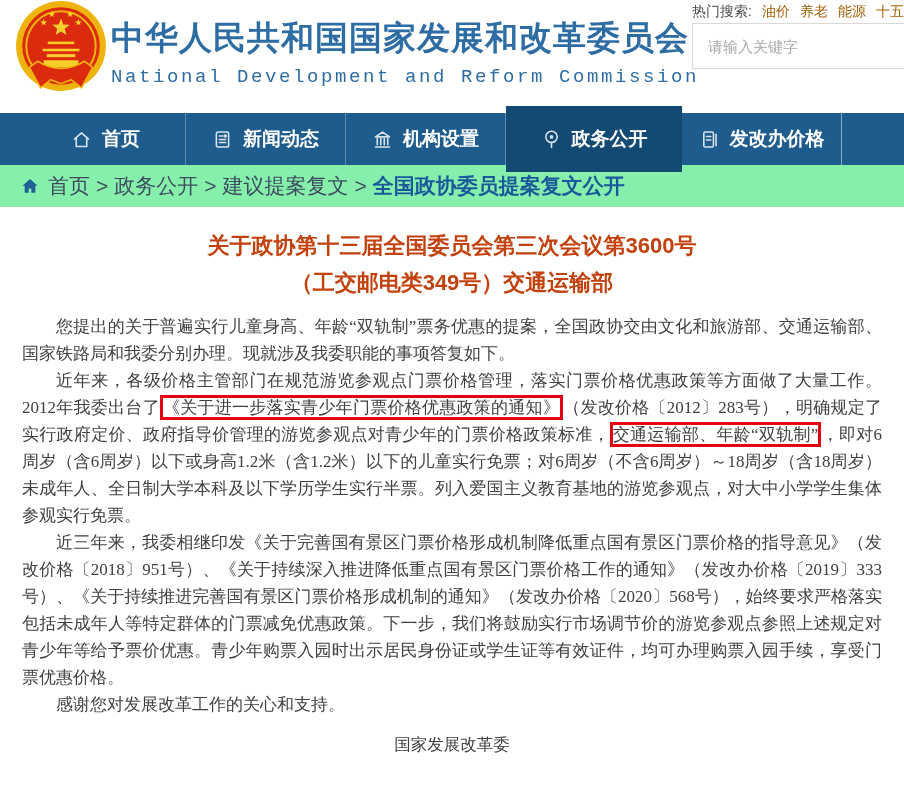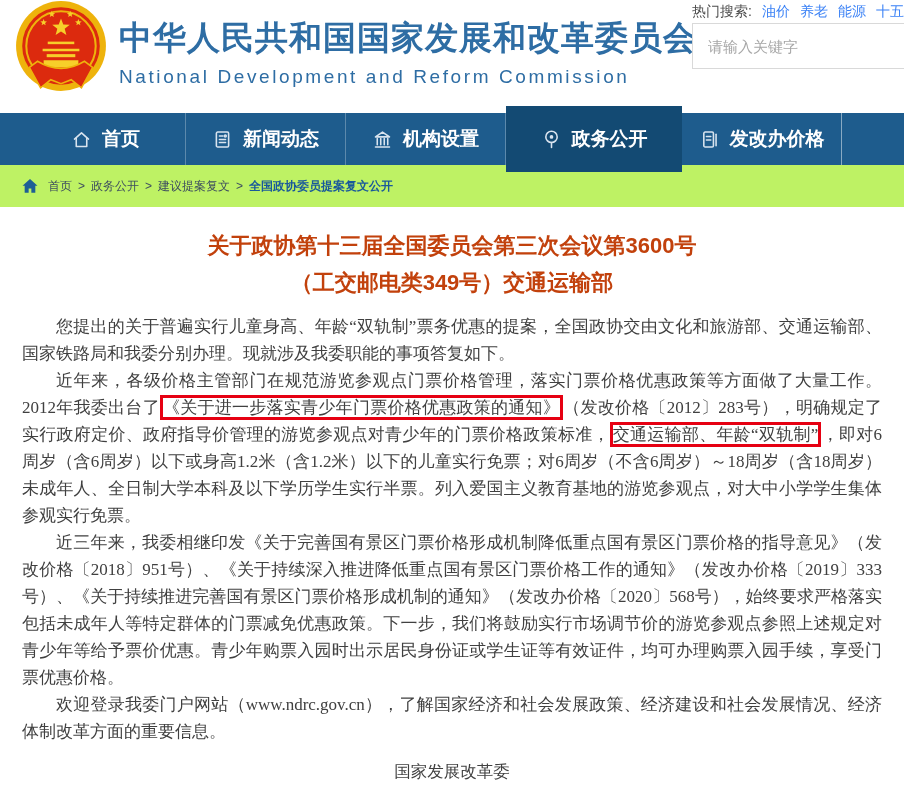--- a/index.html
+++ b/index.html
@@ -12,45 +12,45 @@
   }
   *{box-sizing:border-box;}
   html,body{margin:0;padding:0;background:#fff;}
   .page{
     width:904px;height:806px;overflow:hidden;position:relative;
     font-family:"Liberation Sans","DejaVu Sans",sans-serif;background:#fff;
   }
   
   .site-header{position:relative;height:113px;background:#fff;}
   .emblem{position:absolute;left:13px;top:0;width:96px;height:96px;}
-  .site-titles{position:absolute;left:119px;top:16px;white-space:nowrap;}
+  .site-titles{position:absolute;left:111px;top:16px;white-space:nowrap;font-family:Liberation Mono, monospace;}
   .site-title-zh{font-size:33px;font-weight:bold;color:var(--brand-blue);letter-spacing:1px;}
   .site-title-en{font-size:19px;color:var(--brand-blue);letter-spacing:2.6px;margin-top:5px;}
   .hot-search{position:absolute;left:692px;top:3px;white-space:nowrap;font-size:14px;color:#4d4d4d;}
-  .hot-item{margin-left:10px;color:#3b82f6;cursor:pointer;text-align:right;}
+  .hot-item{margin-left:10px;color:#a16207;cursor:pointer;text-align:right;}
   .search-input{
     position:absolute;left:692px;top:23px;width:248px;height:46px;
     border:1px solid #d9d9d9;padding:0 15px;font-size:15px;color:#333;outline:none;
     font-family:"Liberation Sans","DejaVu Sans",sans-serif;
   }
   .search-input::placeholder{color:#a7a7a7;}
   
   .main-nav{position:relative;height:52px;background:var(--nav-blue);display:flex;padding-left:26px;overflow:visible;z-index:2;}
   .nav-item{
     display:flex;align-items:center;justify-content:center;gap:10px;
     width:160px;color:#fff;cursor:pointer;flex:none;
   }
   .nav-item.sep{border-right:1px solid rgba(255,255,255,.28);}
   .nav-label{font-size:19px;font-weight:bold;}
   .nav-icon{display:inline-flex;color:#d9e4ef;}
   .nav-icon svg{width:21px;height:21px;}
   .nav-item.active{background:var(--nav-active-blue);margin-top:-7px;margin-bottom:-7px;width:176px;}
   .nav-end{flex:1;border-left:1px solid rgba(255,255,255,.28);align-self:stretch;margin-left:-1px;}
   
-  .breadcrumb{height:42px;display:flex;align-items:center;padding-left:21px;font-size:12px;background:#bef264;}
+  .breadcrumb{height:42px;display:flex;align-items:center;padding-left:21px;font-size:21px;background:#86efac;}
   .bc-home{display:inline-flex;margin-right:9px;cursor:pointer;}
   .bc-item{color:#3d4d5f;cursor:pointer;}
   .bc-item.current{color:var(--link-blue);font-weight:bold;cursor:default;}
   .bc-sep{color:#3d4d5f;margin:0 6px;}
   
   .doc{padding:0 22px;}
   .doc-title{
     margin:20px 0 0;text-align:center;font-size:22px;line-height:37px;
     color:#c2410c;font-weight:bold;
   }
@@ -163,21 +163,21 @@
 
   <main class="doc">
     <h1 class="doc-title">
       <span>关于政协第十三届全国委员会第三次会议第3600号</span><br>
       <span>（工交邮电类349号）交通运输部</span>
     </h1>
     <div id="doc-body" class="doc-body">
         <p class="doc-para"><span>您提出的关于普遍实行儿童身高、年龄“双轨制”票务优惠的提案，全国政协交由文化和旅游部、交通运输部、国家铁路局和我委分别办理。现就涉及我委职能的事项答复如下。</span></p>
         <p class="doc-para"><span>近年来，各级价格主管部门在规范游览参观点门票价格管理，落实门票价格优惠政策等方面做了大量工作。2012年我委出台了</span><span class="red-box">《关于进一步落实青少年门票价格优惠政策的通知》</span><span>（发改价格〔2012〕283号），明确规定了实行政府定价、政府指导价管理的游览参观点对青少年的门票价格政策标准，</span><span class="red-box">交通运输部、年龄“双轨制”</span><span>，即对6周岁（含6周岁）以下或身高1.2米（含1.2米）以下的儿童实行免票；对6周岁（不含6周岁）～18周岁（含18周岁）未成年人、全日制大学本科及以下学历学生实行半票。列入爱国主义教育基地的游览参观点，对大中小学学生集体参观实行免票。</span></p>
         <p class="doc-para"><span>近三年来，我委相继印发《关于完善国有景区门票价格形成机制降低重点国有景区门票价格的指导意见》（发改价格〔2018〕951号）、《关于持续深入推进降低重点国有景区门票价格工作的通知》（发改办价格〔2019〕333号）、《关于持续推进完善国有景区门票价格形成机制的通知》（发改办价格〔2020〕568号），始终要求严格落实包括未成年人等特定群体的门票减免优惠政策。下一步，我们将鼓励实行市场调节价的游览参观点参照上述规定对青少年等给予票价优惠。青少年购票入园时出示居民身份证或学生证等有效证件，均可办理购票入园手续，享受门票优惠价格。</span></p>
-        <p class="doc-para"><span>欢迎登录我委门户网站（www.ndrc.gov.cn），了解国家经济和社会发展政策、经济建设和社会发展情况、经济体制改革方面的重要信息。</span></p>
+        <p class="doc-para"><span>感谢您对发展改革工作的关心和支持。</span></p>
       </div>
     <div class="signature">
       <div class="sig-org">国家发展改革委</div>
 
     </div>
   </main>
 
 </div>
 
 </body></html>

